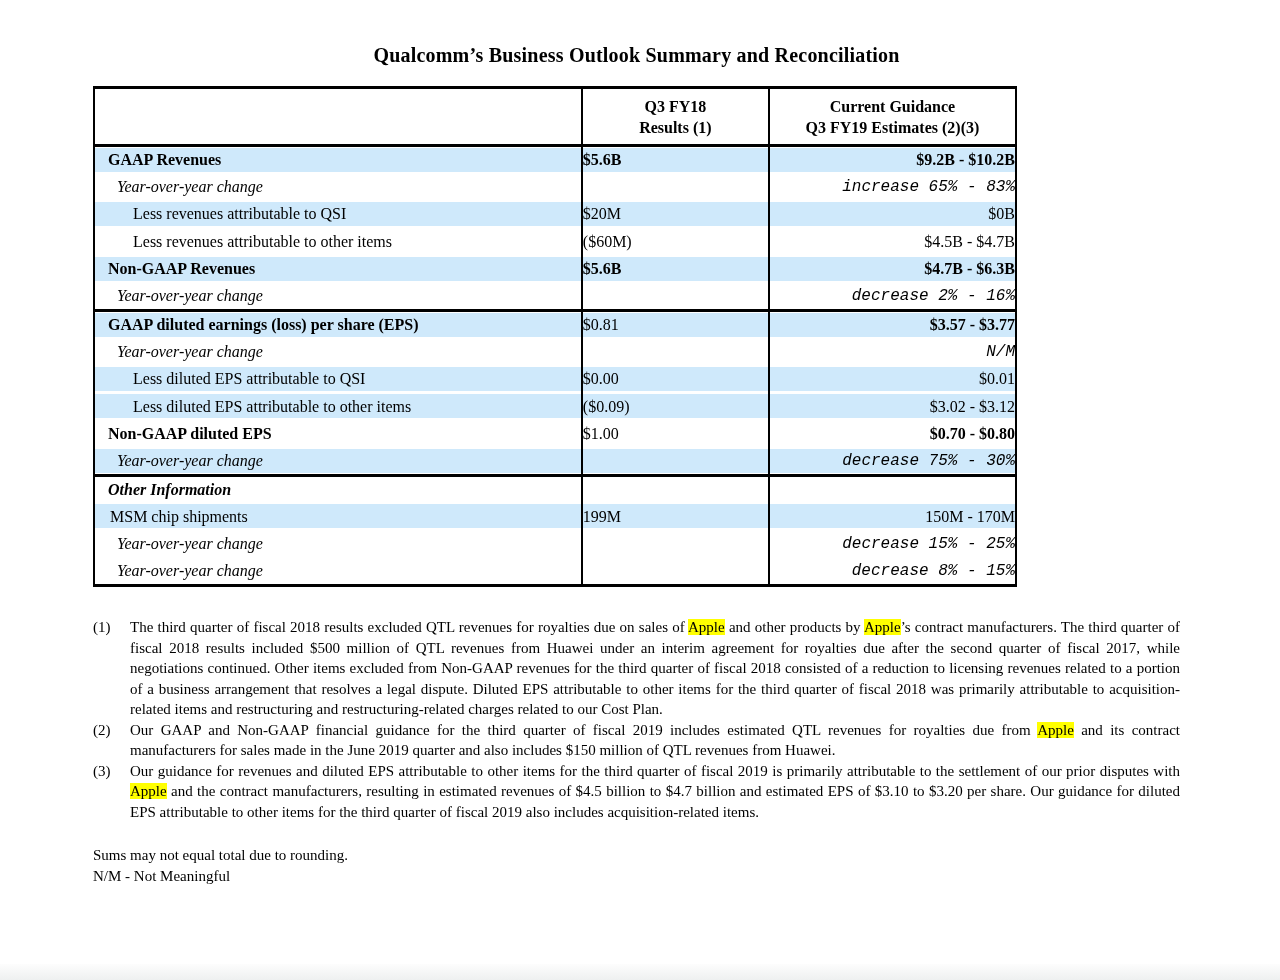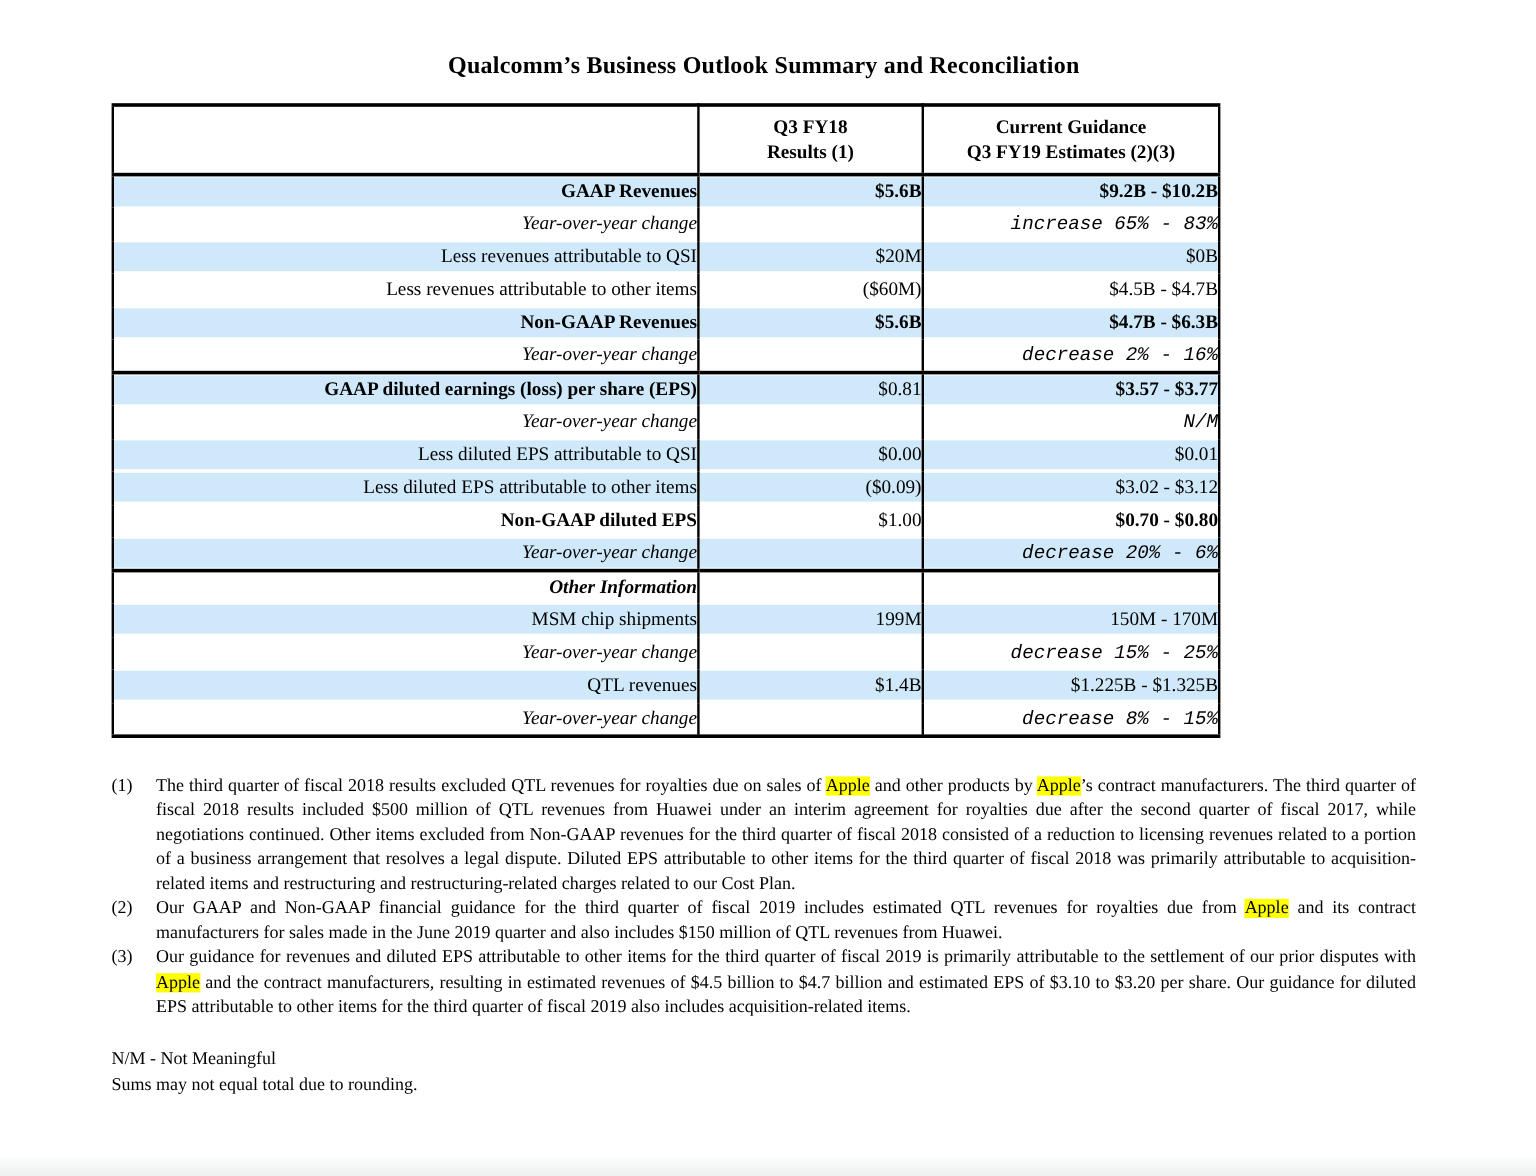--- a/index.html
+++ b/index.html
@@ -45,22 +45,22 @@
   thead tr{height:58px;}
   thead th{
     font-weight:bold;
     text-align:center;
     border-bottom:3px solid var(--line);
     line-height:21px;
   }
   th.c1,td.label{border-right:2px solid var(--line);}
   th.c2,td.v2{border-right:2px solid var(--line);}
   tbody tr{height:27.5px;}
-  td.label{text-align:right;}
-  td.v2{text-align:right;padding-right:6px;}
+  td.label{text-align:left;}
+  td.v2{padding-right:6px;}
   td.v3{text-align:right;padding-right:28px;}
   tr.total td.label{font-weight:bold;padding-left:13px;}
   tr.total td.v2, tr.total td.v3{font-weight:bold;}
   tr.total td.plainval{font-weight:normal;}
   tr.yoy td.label{font-style:italic;padding-left:22px;}
   tr.yoy td.v3{font-style:italic;font-family:Liberation Mono, monospace;}
   tr.less td.label{padding-left:38px;}
   tr.plain td.label{padding-left:15px;}
   tr.section td.label{font-weight:bold;font-style:italic;padding-left:13px;}
   tr.sep td{border-top:3px solid var(--line);}
@@ -161,41 +161,36 @@
         <td class="v3">$3.02 - $3.12</td>
       </tr>
       <tr class="total">
         <td class="label">Non-GAAP diluted EPS</td>
         <td class="v2 plainval">$1.00</td>
         <td class="v3">$0.70 - $0.80</td>
       </tr>
       <tr class="yoy shaded">
         <td class="label">Year-over-year change</td>
         <td class="v2"></td>
-        <td class="v3">decrease 20% - 6%</td>
+        <td class="v3">decrease 75% - 30%</td>
       </tr>
       <tr class="section sep">
         <td class="label">Other Information</td>
         <td class="v2"></td>
         <td class="v3"></td>
       </tr>
       <tr class="plain shaded">
         <td class="label">MSM chip shipments</td>
         <td class="v2">199M</td>
         <td class="v3">150M - 170M</td>
       </tr>
       <tr class="yoy">
         <td class="label">Year-over-year change</td>
         <td class="v2"></td>
         <td class="v3">decrease 15% - 25%</td>
-      </tr>
-      <tr class="plain shaded">
-        <td class="label">QTL revenues</td>
-        <td class="v2">$1.4B</td>
-        <td class="v3">$1.225B - $1.325B</td>
       </tr>
       <tr class="yoy">
         <td class="label">Year-over-year change</td>
         <td class="v2"></td>
         <td class="v3">decrease 8% - 15%</td>
       </tr>
     </tbody>
   </table>
 
   <div class="footnotes">
@@ -207,19 +202,19 @@
       <span class="fn-num">(2)</span>
       <div class="fn-text"><span>Our GAAP and Non-GAAP financial guidance for the third quarter of fiscal 2019 includes estimated QTL revenues for royalties due from </span><span class="hl">Apple</span><span> and its contract manufacturers for sales made in the June 2019 quarter and also includes $150 million of QTL revenues from Huawei.</span></div>
     </div>
     <div class="footnote">
       <span class="fn-num">(3)</span>
       <div class="fn-text"><span>Our guidance for revenues and diluted EPS attributable to other items for the third quarter of fiscal 2019 is primarily attributable to the settlement of our prior disputes with </span><span class="hl">Apple</span><span> and the contract manufacturers, resulting in estimated revenues of $4.5 billion to $4.7 billion and estimated EPS of $3.10 to $3.20 per share.  Our guidance for diluted EPS attributable to other items for the third quarter of fiscal 2019 also includes acquisition-related items.</span></div>
     </div>
   </div>
 
   <div class="footer-notes">
+    <div>Sums may not equal total due to rounding.</div>
     <div>N/M - Not Meaningful</div>
-    <div>Sums may not equal total due to rounding.</div>
   </div>
 
 </div>
 
 <div class="bottom-strip"></div>
 
 </body></html>

